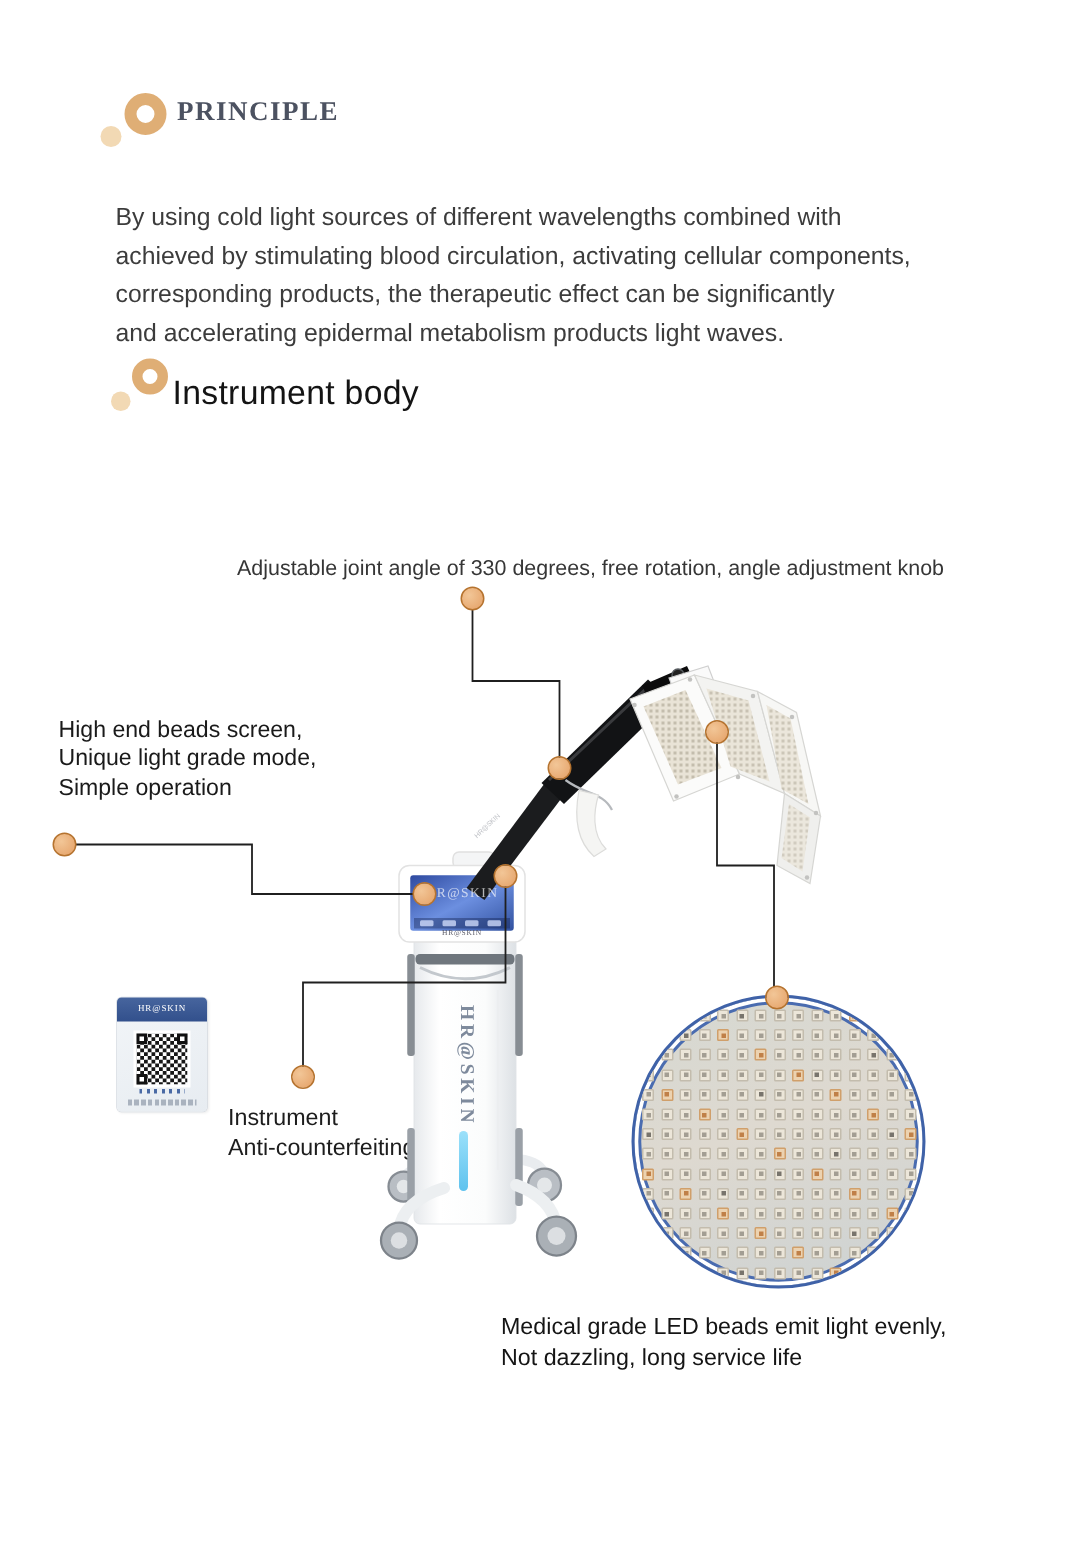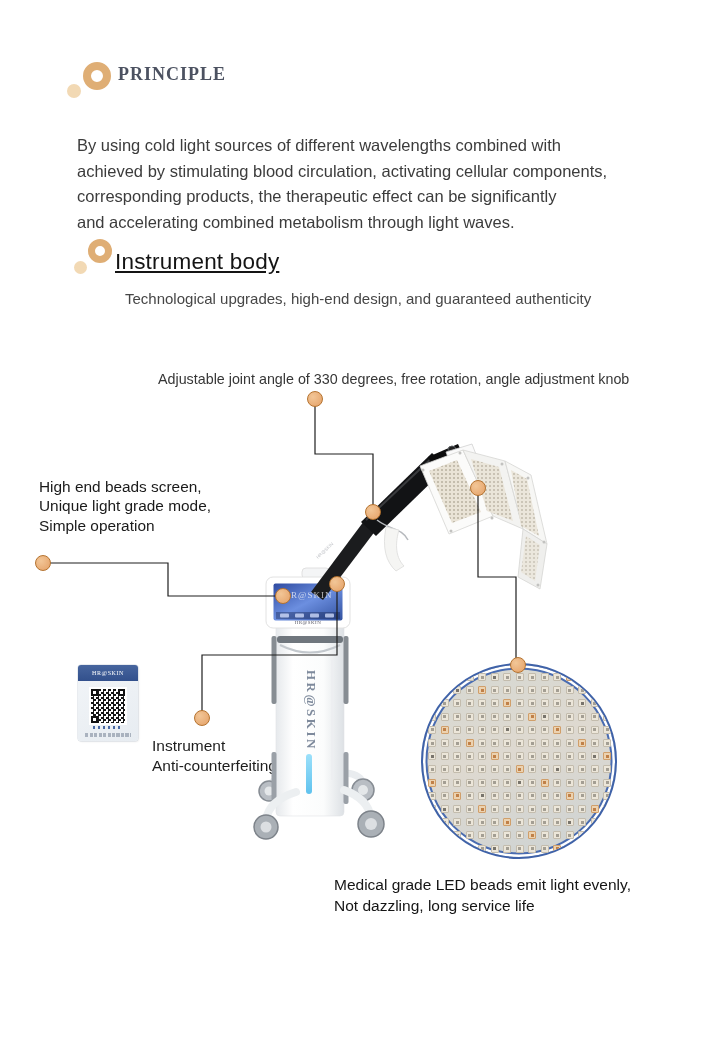--- a/index.html
+++ b/index.html
@@ -12,21 +12,21 @@
   .b1-mini{left:67px;top:84px;width:14px;height:14px;}
   .b2-donut{left:88px;top:239px;width:10px;height:10px;border-width:7px;}
   .b2-mini{left:74px;top:261px;width:13px;height:13px;}
   
   .principle-title{position:absolute;left:118px;top:64px;margin:0;
       font-family:"Liberation Serif",serif;font-weight:700;font-size:18px;
       letter-spacing:1px;color:#4c5261;}
   .para{position:absolute;left:77px;top:133px;font-size:16.5px;line-height:25.7px;
       color:#3c3c3c;white-space:nowrap;}
   .instrument-title{position:absolute;left:115px;top:249px;margin:0;font-size:22.5px;
-      font-weight:400;color:#141414;letter-spacing:0.2px;text-decoration:underline;}
+      font-weight:400;color:#141414;letter-spacing:0.2px;}
   .subtitle{position:absolute;left:125px;top:290px;font-size:15px;color:#464646;white-space:nowrap;}
   .annotation-top{position:absolute;left:158px;top:371px;font-size:14.3px;color:#363636;white-space:nowrap;}
   .left-note{position:absolute;left:39px;top:477px;font-size:15.4px;line-height:19.4px;
       color:#1a1a1a;white-space:nowrap;}
   .auth-note{position:absolute;left:152px;top:736px;font-size:15.5px;line-height:19.5px;
       color:#1d1d1d;white-space:nowrap;}
   .bottom-note{position:absolute;left:334px;top:874px;font-size:15.5px;line-height:21px;
       color:#151515;white-space:nowrap;}
   
   .machine-svg{position:absolute;left:0;top:360px;z-index:1;}
@@ -77,27 +77,26 @@
 
 <div class="page">
 
   <span class="donut b1-donut"></span>
   <span class="mini b1-mini"></span>
   <h1 class="principle-title">PRINCIPLE</h1>
   <div class="para">
     <div>By using cold light sources of different wavelengths combined with</div>
     <div>achieved by stimulating blood circulation, activating cellular components,</div>
     <div>corresponding products, the therapeutic effect can be significantly</div>
-    <div>and accelerating combined metabolism through light waves.</div>
+    <div>and accelerating epidermal metabolism products light waves.</div>
   </div>
 
   <span class="donut b2-donut"></span>
   <span class="mini b2-mini"></span>
   <h2 class="instrument-title">Instrument body</h2>
-  <div class="subtitle">Technological upgrades, high-end design, and guaranteed authenticity</div>
 
   <div class="annotation-top">Adjustable joint angle of 330 degrees, free rotation, angle adjustment knob</div>
 
   <svg class="machine-svg" width="720" height="520" viewBox="0 360 720 520">
     <defs>
       <linearGradient id="towerG" x1="0" y1="0" x2="1" y2="0">
         <stop offset="0" stop-color="#e6e9ec"></stop>
           <stop offset="0.25" stop-color="#ffffff"></stop>
         <stop offset="0.7" stop-color="#fbfcfc"></stop>
           <stop offset="1" stop-color="#dde1e5"></stop>

